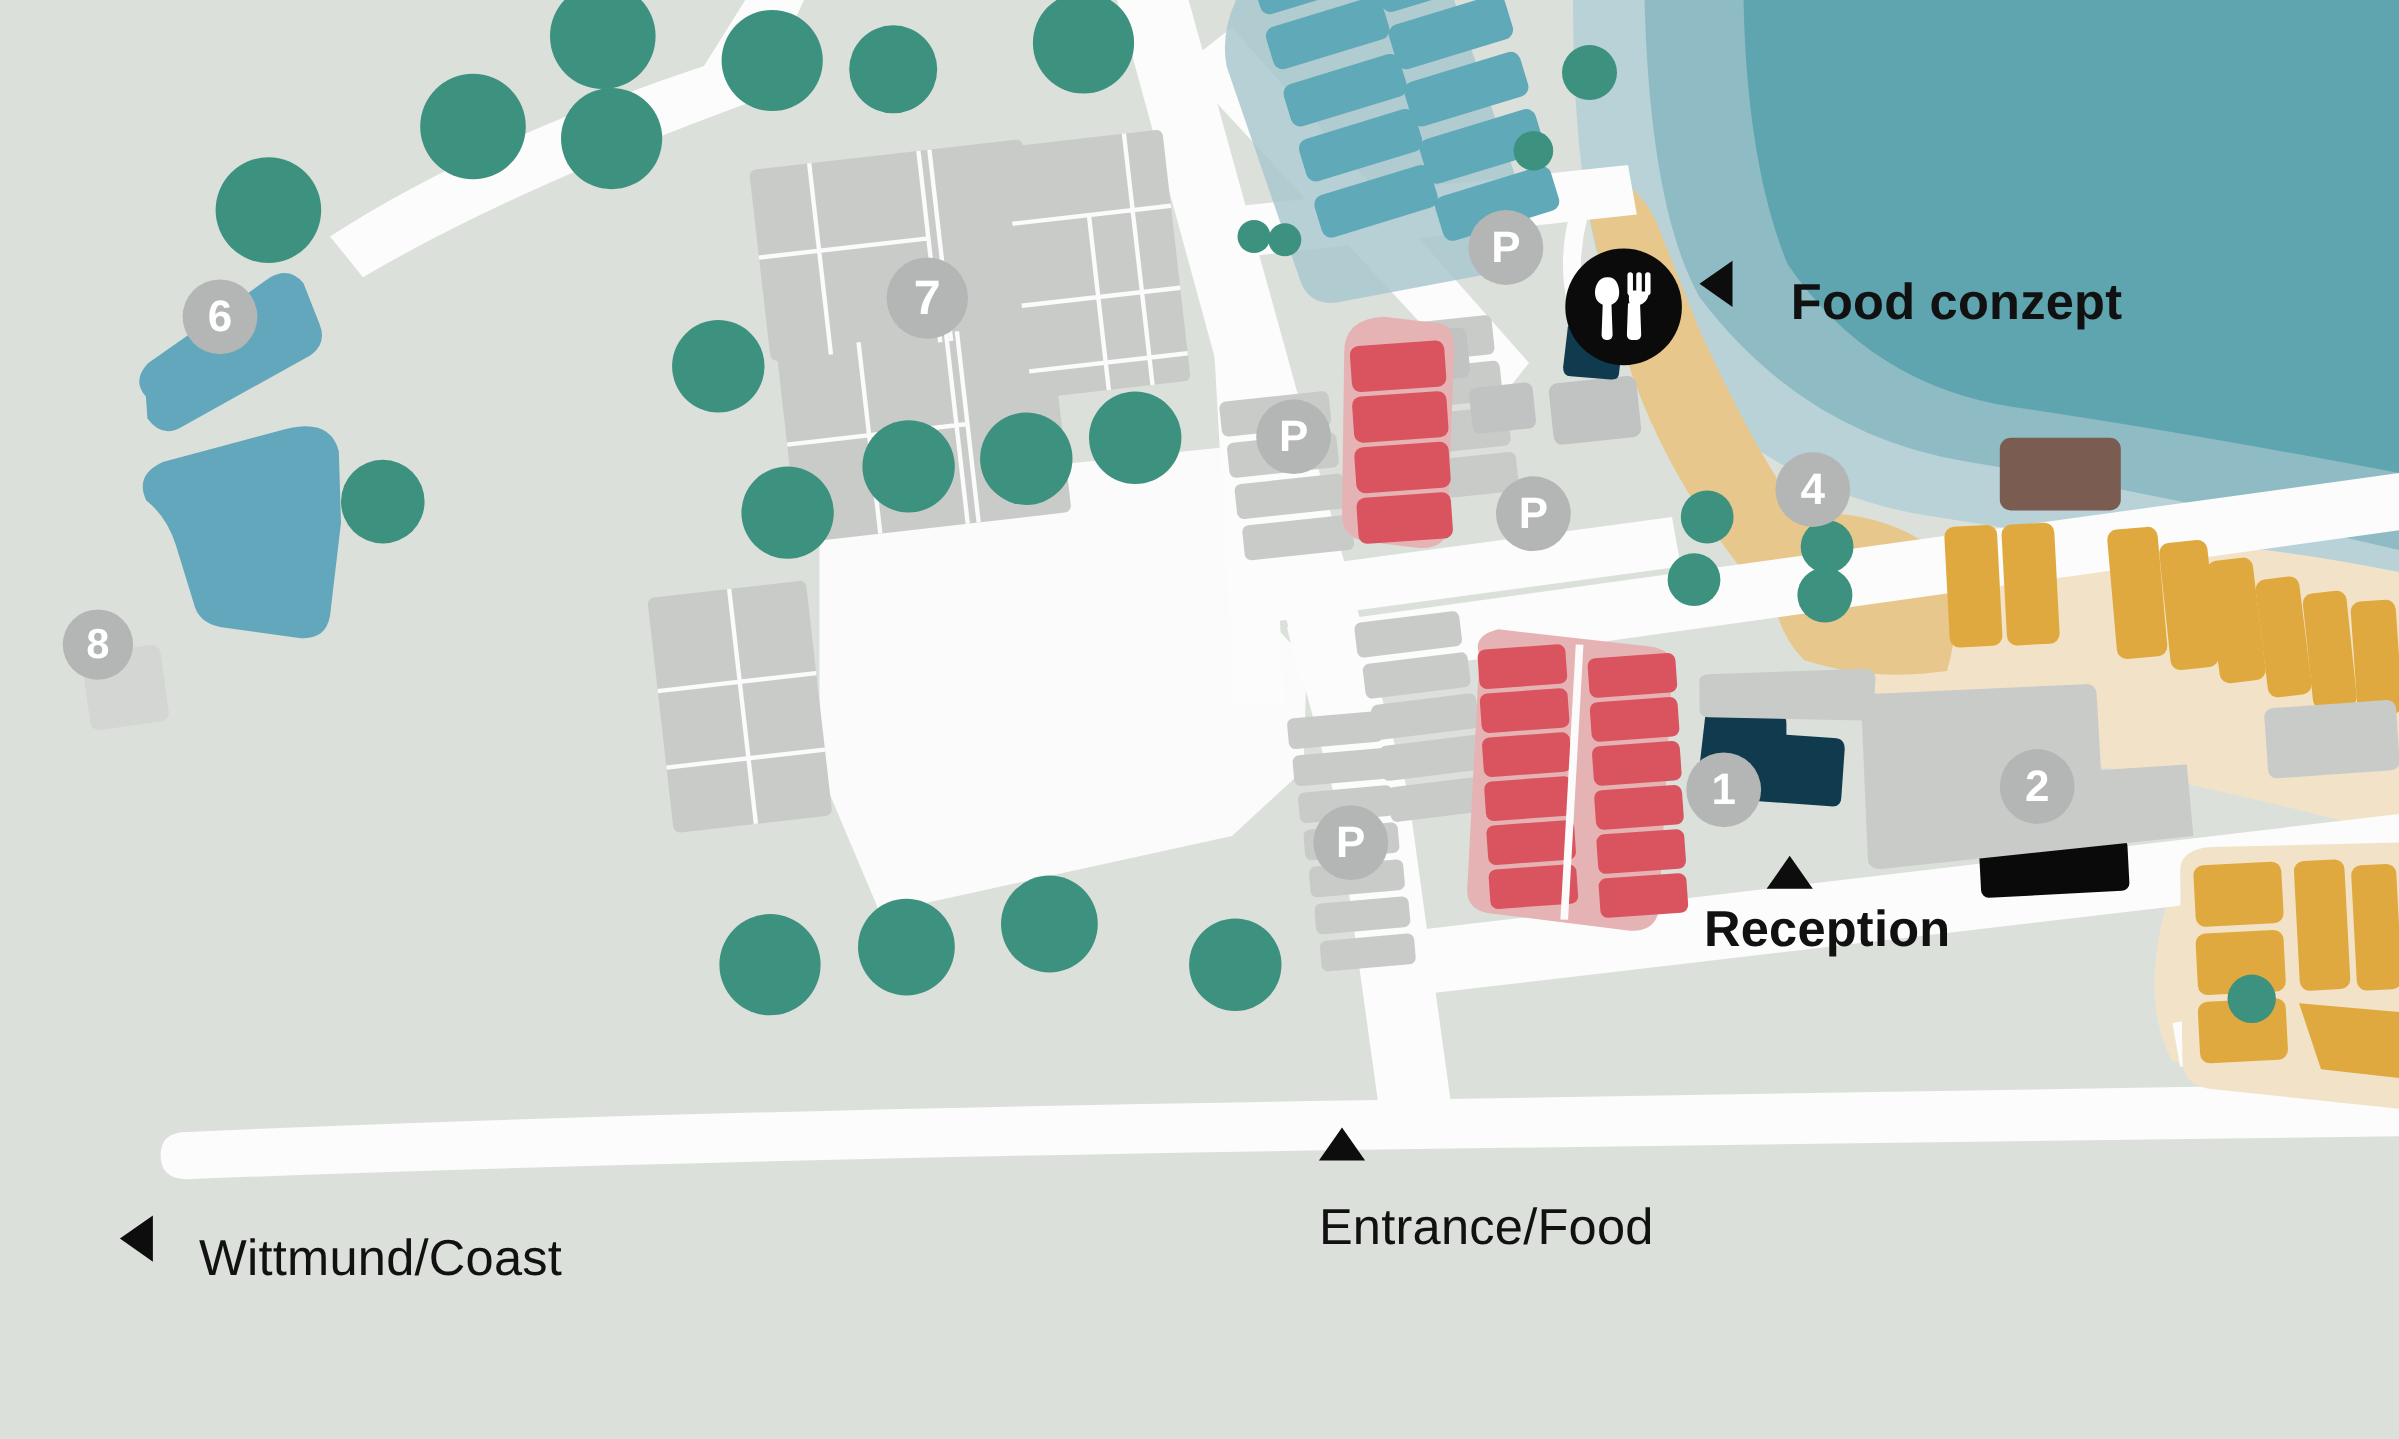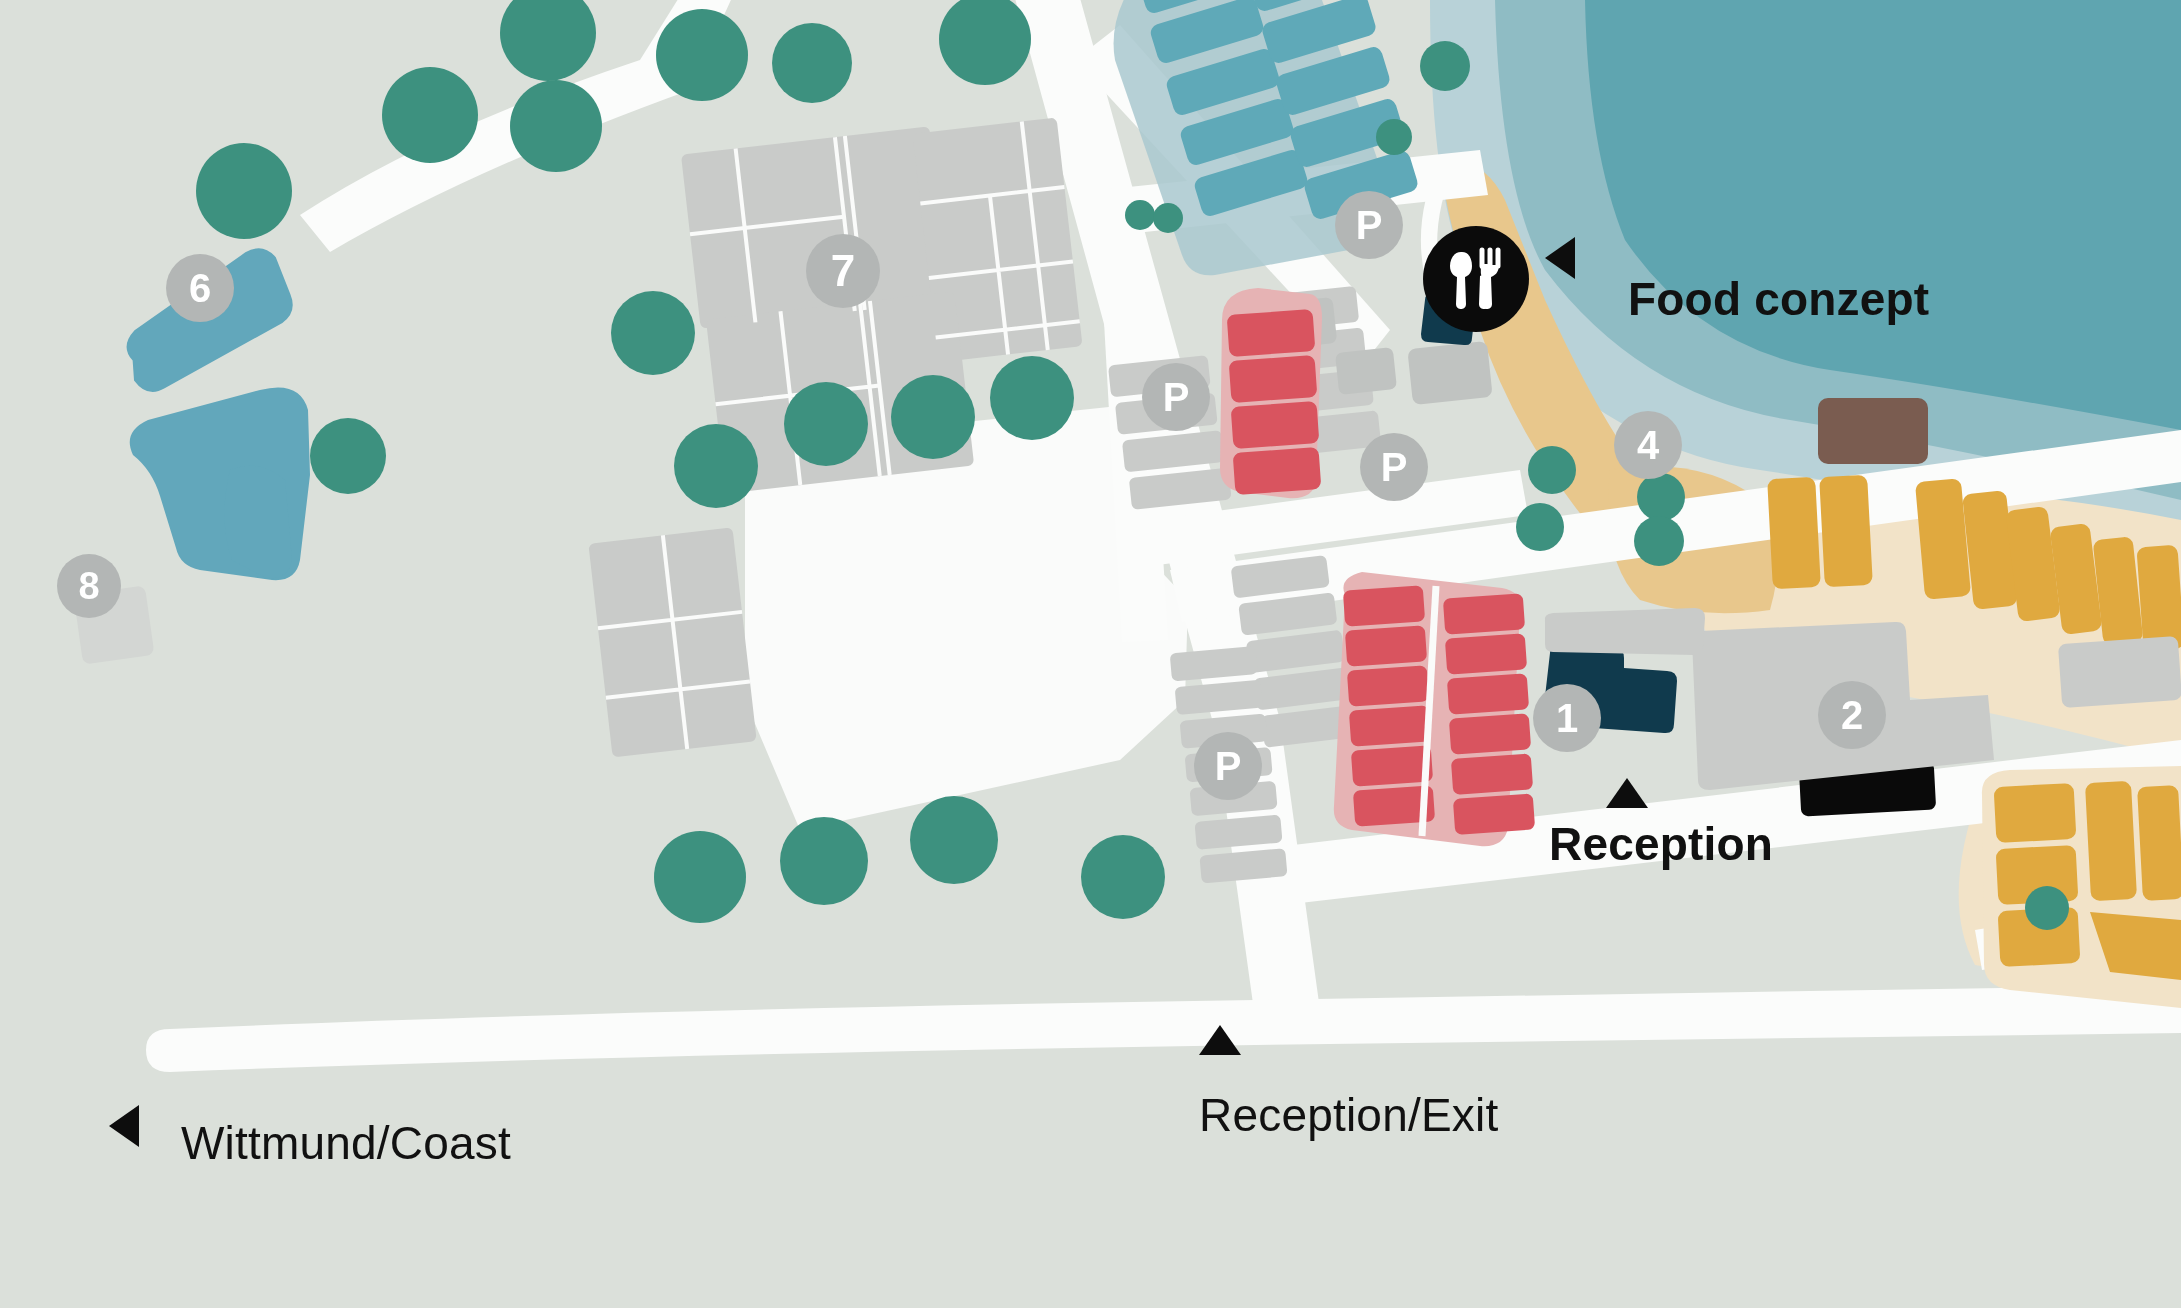--- a/index.html
+++ b/index.html
@@ -287,18 +287,18 @@
       <path d="M32 18 C32 26 37 29 40 30 L41 58 C41 62 38 63 36 63 C34 63 31 62 31 58 L32 30 C35 29 40 26 40 18 Z" fill="#ffffff"></path>
       <path d="M33 19 L51 19 C51 27 46 30 43 31 L44 58 C44 62 41 63 39 63 C37 63 34 62 34 58 L35 31 C32 30 33 25 33 19 Z" fill="#ffffff"></path>
     </svg>
   </div>
 
   <div class="tri tri-left" style="left:1545px; top:237px;"></div>
   <div class="tri tri-up" style="left:1606px; top:778px;"></div>
   <div class="tri tri-up" style="left:1199px; top:1025px;"></div>
   <div class="tri tri-left" style="left:109px; top:1105px;"></div>
 
-  <div class="map-label label-bold" style="left:1628px; top:251px;margin-top:25px;">Food conzept</div>
+  <div class="map-label label-bold" style="left:1628px; top:251px;">Food conzept</div>
   <div class="map-label label-plain" style="left:1549px; top:821px;font-weight:bold;">Reception</div>
-  <div class="map-label label-plain" style="left:1199px; top:1092px;">Reception/Exit</div>
+  <div class="map-label label-plain" style="left:1199px; top:1092px;">Entrance/Food</div>
   <div class="map-label label-plain" style="left:181px; top:1120px;">Wittmund/Coast</div>
 
 </div>
 
 </body></html>

